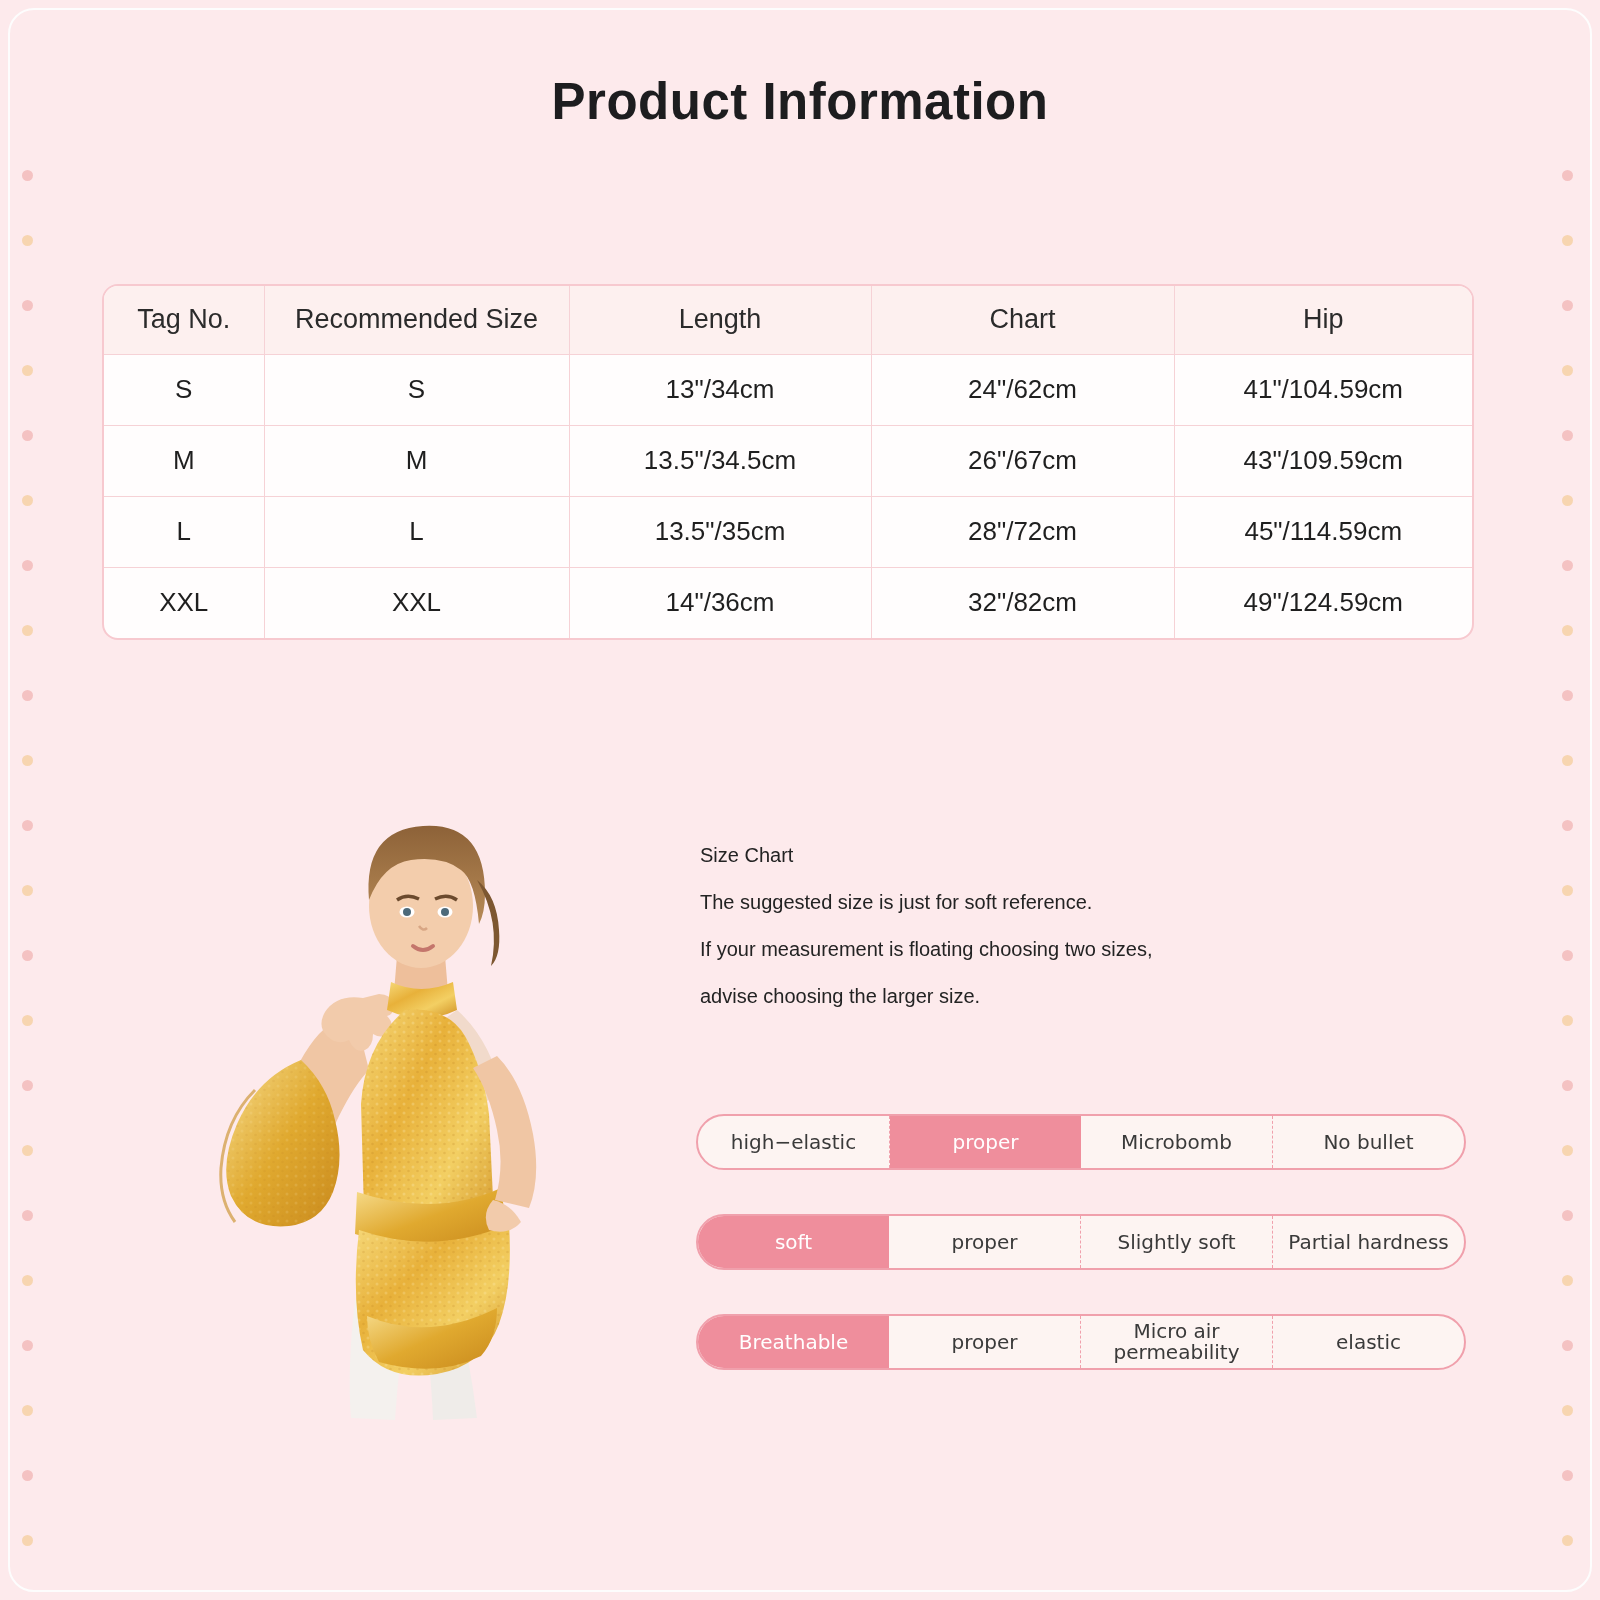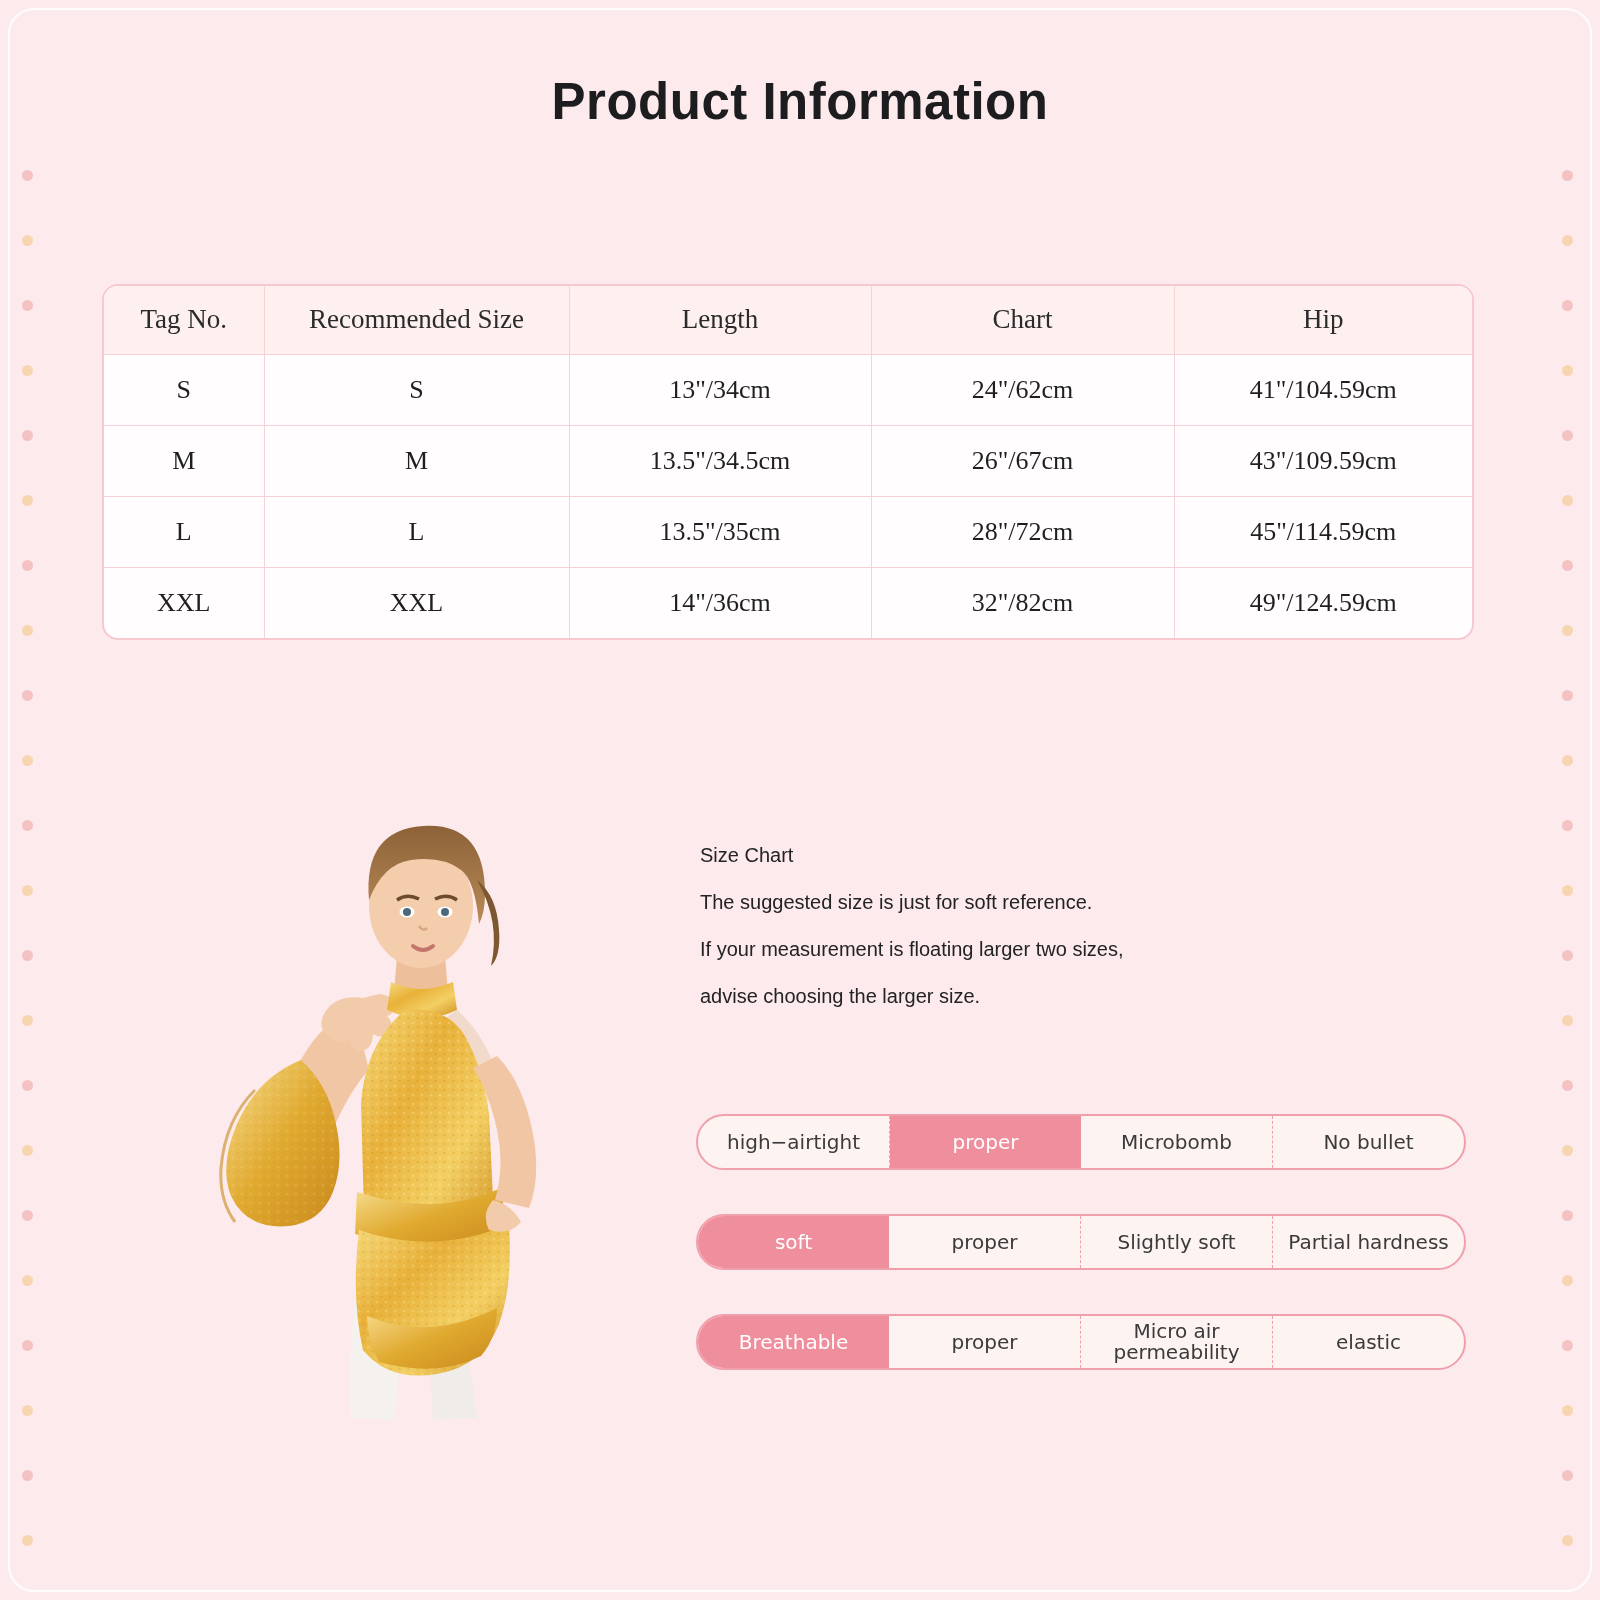--- a/index.html
+++ b/index.html
@@ -50,21 +50,20 @@
     background: #fffdfd;
     border: 2px solid #f7c9cf;
     border-radius: 16px;
     overflow: hidden;
   }
   table.size-table {
     width: 100%;
     border-collapse: collapse;
     font-size: 26px;
     color: #1f1f1f;
-    font-family: Liberation Serif, serif;
   }
   table.size-table th {
     background: #fdf0ef;
     font-weight: normal;
     font-size: 27px;
     height: 68px;
     color: #2b2b2b;
   }
   table.size-table td {
     height: 71px;
@@ -310,28 +309,28 @@
     <path d="M262 556 q62 26 130 -8 q0 30 -16 48 q-44 22 -102 6 q-12 -22 -12 -46z" fill="url(#gold2)"></path>
 
     <path d="M392 296 q26 26 36 78 q8 44 -4 74 l-34 -8 q10 -34 2 -70 q-8 -38 -24 -62z" fill="#f0c6a4"></path>
     <path d="M388 440 q18 4 28 22 q-12 14 -32 8 q-8 -16 4 -30z" fill="#f2cbab"></path>
   </svg>
 </div>
 
 <div class="notes">
   <div>Size Chart</div>
   <div>The suggested size is just for soft reference.</div>
-  <div>If your measurement is floating larger two sizes,</div>
+  <div>If your measurement is floating choosing two sizes,</div>
   <div>advise choosing the larger size.</div>
 </div>
 
 <div class="bars">
 
   <div class="bar">
-    <div class="seg">high−airtight</div>
+    <div class="seg">high−elastic</div>
     <div class="seg active">proper</div>
     <div class="seg">Microbomb</div>
     <div class="seg">No bullet</div>
   </div>
 
   <div class="bar">
     <div class="seg active">soft</div>
     <div class="seg">proper</div>
     <div class="seg">Slightly soft</div>
     <div class="seg">Partial hardness</div>

